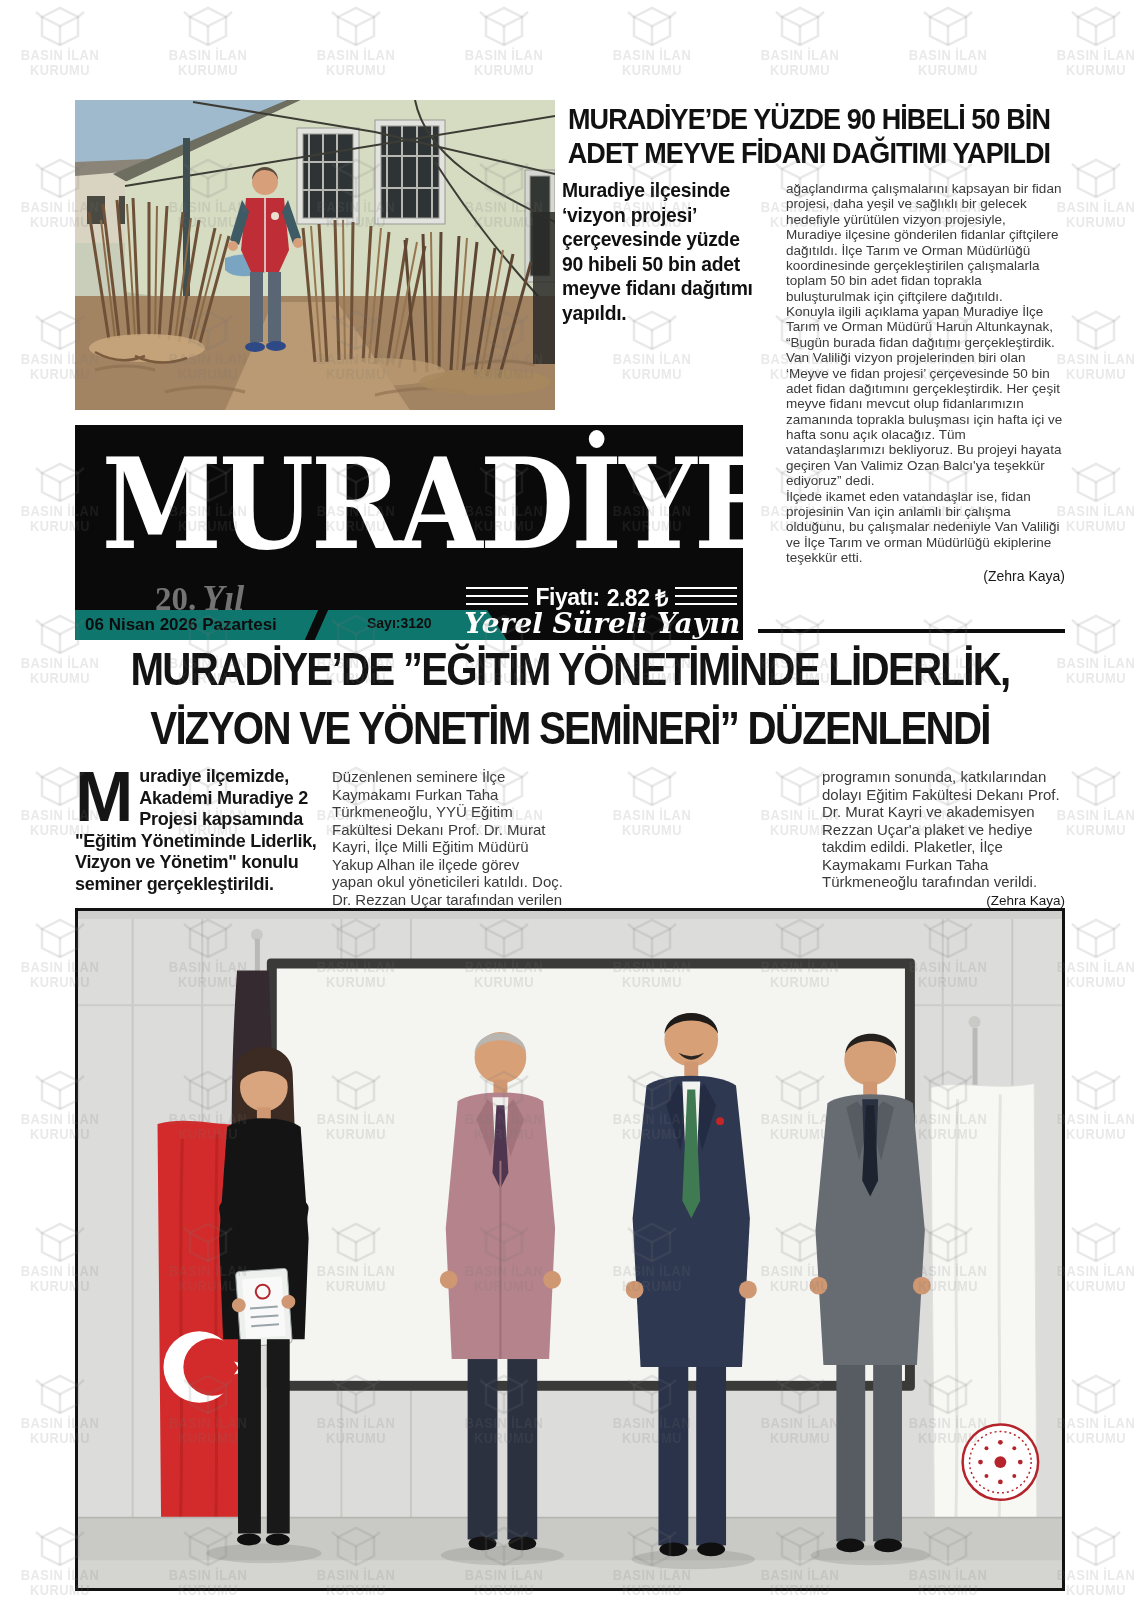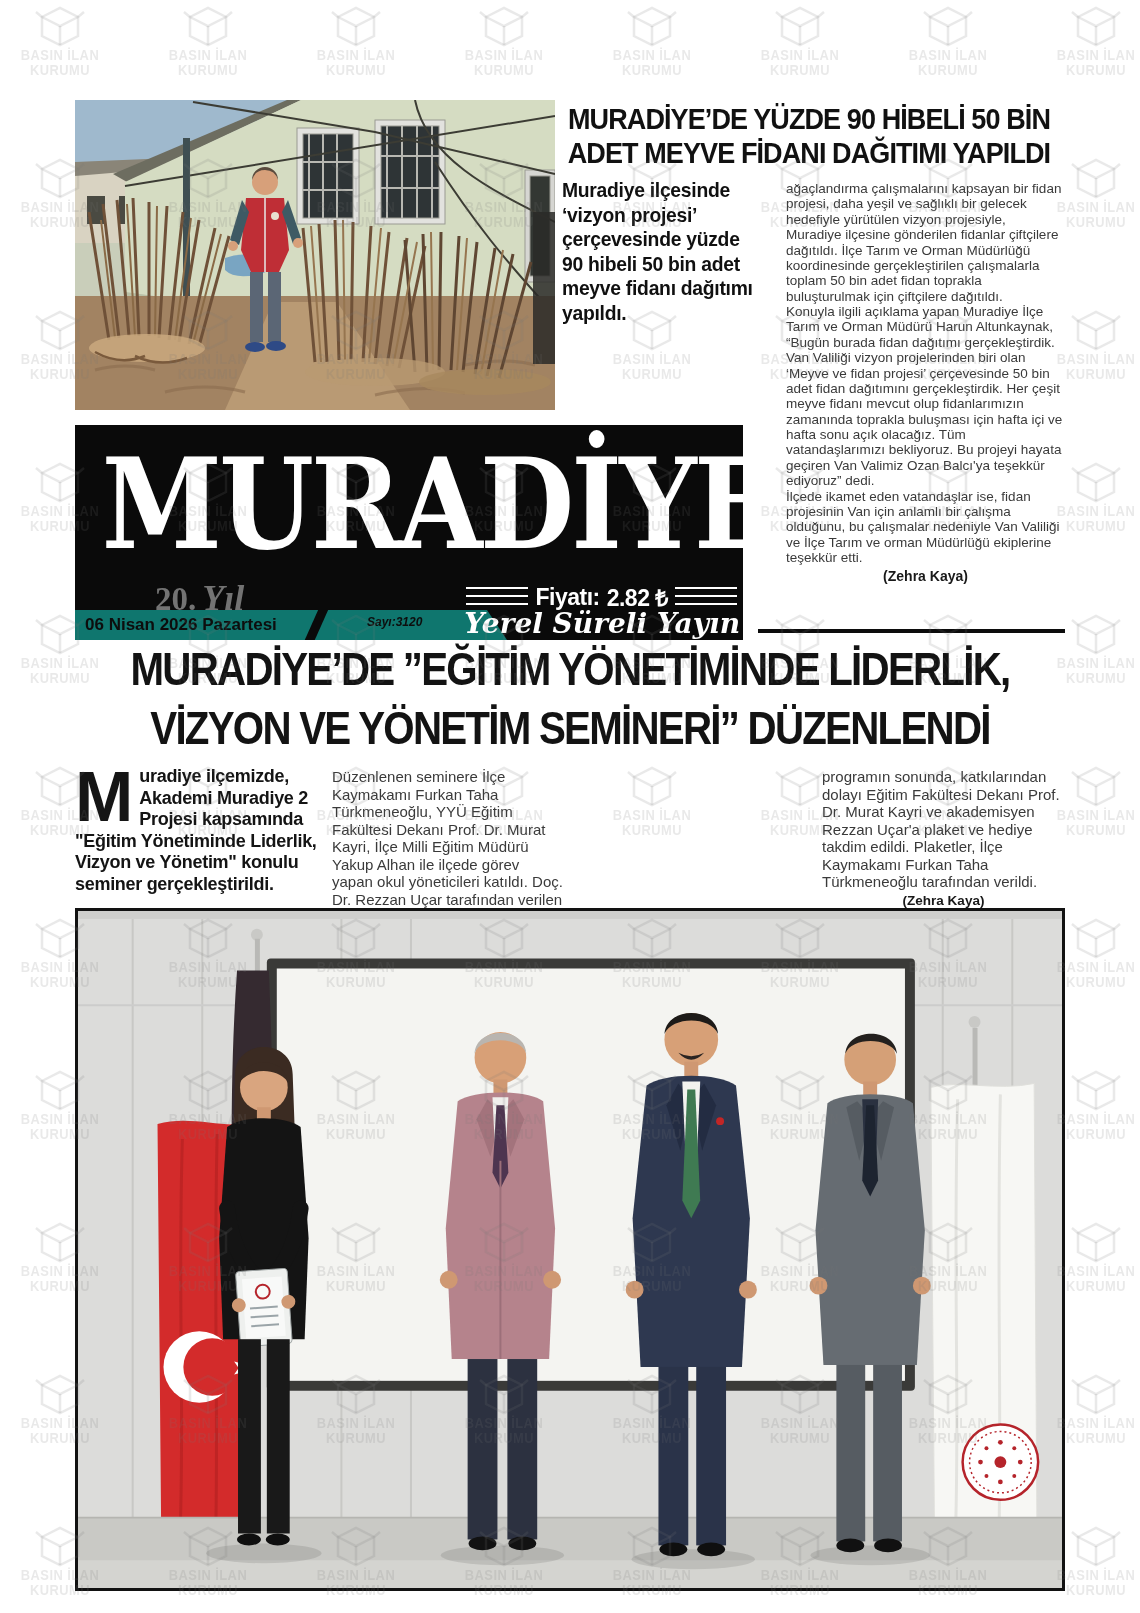--- a/index.html
+++ b/index.html
@@ -18,39 +18,39 @@
   .headline{font-weight:bold;color:#111;}
   #a1-headline{left:552px;top:102px;width:513px;}
   #a1-headline .inner{width:570px;margin-left:-28px;transform:scaleX(.9);transform-origin:center top;
       font-size:30px;line-height:1.13;letter-spacing:-1px;text-align:center;}
   #a1-lead{left:562px;top:178px;width:200px;font-weight:bold;color:#101010;}
   #a1-lead .inner{width:218px;transform:scaleX(.92);transform-origin:left top;
       font-size:21px;line-height:1.17;letter-spacing:-.3px;}
   #a1-col1-body{left:562px;top:330px;width:204px;font-size:14px;line-height:1.18;color:#3a3a3a;}
   #a1-col2{left:786px;top:181px;width:279px;font-size:13.5px;line-height:1.14;color:#3a3a3a;}
   .preline{white-space:pre-line;}
-  .byline{text-align:center;font-weight:bold;color:#191919;}
+  .byline{text-align:right;font-weight:normal;color:#191919;}
   #a1-col2 .byline{font-size:14px;margin-top:4px;}
 
   
   #masthead{left:75px;top:425px;width:668px;height:215px;background:#0a0a0a;}
   #mh-title{position:absolute;left:0;top:0;width:100%;text-align:center;color:#fff;
       font-family:"DejaVu Serif","Liberation Serif",serif;font-weight:bold;font-size:118px;line-height:150px;
       letter-spacing:-3px;transform:scaleX(.92) scaleY(1.06);transform-origin:center top;}
   #mh-year{position:absolute;left:80px;top:152px;color:#737373;font-family:Liberation Serif, serif;}
   #mh-year .num{font-size:33px;font-weight:bold;}
   #mh-year .word{font-size:36px;font-style:italic;font-weight:bold;margin-left:6px;}
   #mh-price{position:absolute;right:6px;top:156px;display:flex;align-items:center;gap:7px;color:#fff;}
   .price-lines{width:62px;height:20px;background:repeating-linear-gradient(to bottom,#fff 0 2.5px,transparent 2.5px 8px);}
   #mh-price .lbl,#mh-price .val{font-size:23px;font-weight:bold;letter-spacing:-.5px;}
   #mh-datebar{position:absolute;left:0;bottom:0;width:432px;height:30px;background:#0f766e;
       clip-path:polygon(0 0,412px 0,432px 30px,0 30px);}
   #mh-date{position:absolute;left:10px;top:5px;font-size:17px;font-weight:bold;color:#0d0d0d;}
   #mh-slash{position:absolute;left:236px;top:-2px;width:10px;height:36px;background:#0a0a0a;transform:skewX(-24deg);}
-  #mh-issue{position:absolute;left:292px;top:5px;font-size:12px;font-weight:bold;color:#0d0d0d;font-style:italic;}
+  #mh-issue{position:absolute;left:292px;top:5px;font-size:14px;font-weight:bold;color:#0d0d0d;}
   #mh-pubtype{position:absolute;right:3px;bottom:-1px;color:#fff;font-family:"DejaVu Serif","Liberation Serif",serif;
       font-style:italic;font-weight:bold;font-size:28px;line-height:34px;}
 
   
   #a2-rule{left:758px;top:629px;width:307px;height:4px;background:#0c0c0c;}
   #a2-headline{left:75px;top:640px;width:990px;text-align:center;}
   #a2-headline .inner{width:1130px;margin-left:-70px;transform:scaleX(.876);transform-origin:center top;
       font-size:46px;line-height:1.28;letter-spacing:-2px;font-weight:bold;color:#131313;}
   .a2col{top:768px;font-size:15px;line-height:1.17;color:#3a3a3a;}
   #a2-col1{left:75px;width:242px;top:766px;}

